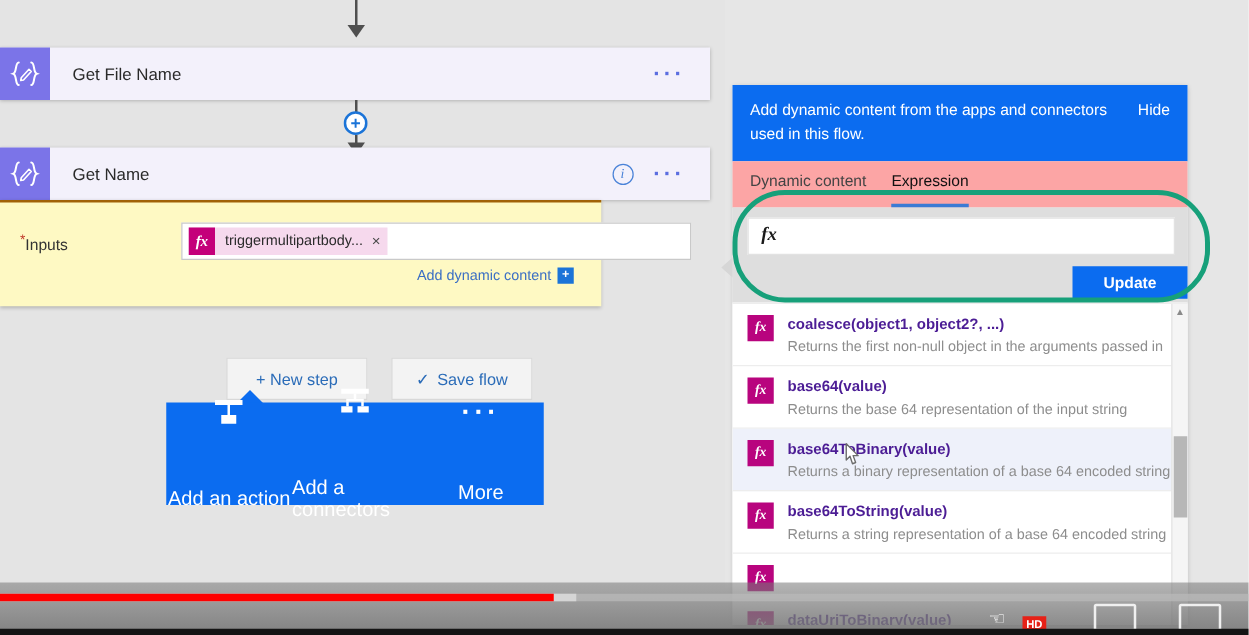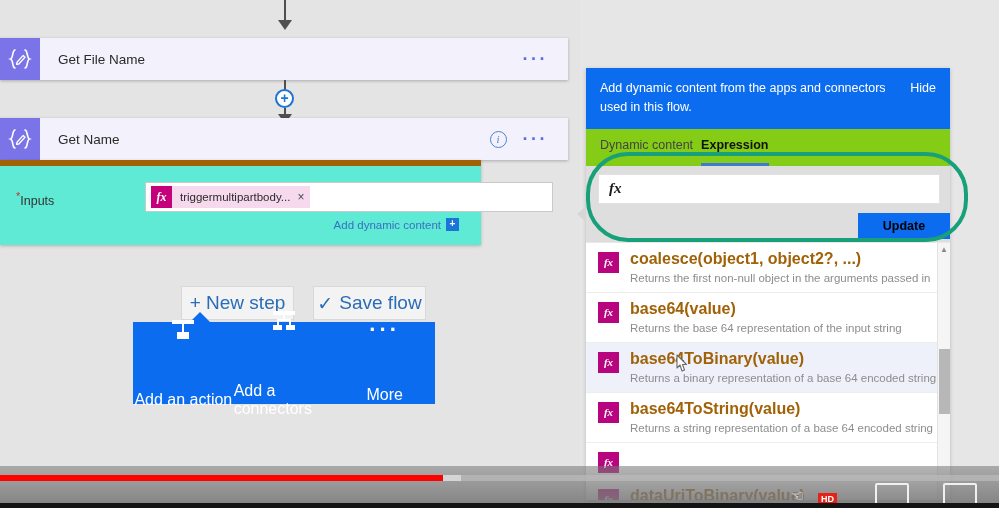--- a/index.html
+++ b/index.html
@@ -89,23 +89,23 @@
     font-family: "Liberation Serif", serif;
     display: flex; align-items: center; justify-content: center;
     line-height: 1;
   }
 
   
   .card-body {
     position: absolute;
     left: 0; top: 160px;
     width: 481px; height: 85px;
-    background: #5eead4;
+    background: #fef9c3;
     box-shadow: 0 1px 3px rgba(0,0,0,.22);
-    border-top: 6px solid #a16207;
+    border-top: 2px solid #a16207;
   }
   .field-label {
     position: absolute;
     left: 16px; top: 24px;
     font-size: 12.5px;
     color: #333;
   }
   .field-label .req {
     color: #c0392b;
     font-size: 11px;
@@ -157,21 +157,21 @@
     font-size: 10px; line-height: 12px; text-align: center;
     font-weight: 700;
   }
 
   
   .btn-outline {
     position: absolute;
     background: #f3f3f3;
     border: 1px solid #d8d8d8;
     color: #2b6cb8;
-    font-size: 19px;
+    font-size: 13px;
     display: flex; align-items: center; justify-content: center;
     gap: 6px;
     cursor: pointer;
   }
 
   
   .flyout {
     position: absolute;
     left: 133px; top: 322px;
     width: 302px; height: 82px;
@@ -214,35 +214,35 @@
     color: #fff;
     padding: 11px 14px 12px 14px;
     font-size: 12.5px;
     line-height: 1.5;
     display: flex;
     gap: 10px;
   }
   .panel-banner .txt { flex: 1; }
   .panel-banner .hide { cursor: pointer; white-space: nowrap; }
   .tabs {
-    background: #84cc16;
+    background: #fca5a5;
     display: flex;
     padding: 9px 14px 0 14px;
-    gap: 8px;
+    gap: 20px;
     height: 37px;
   }
   .tab {
     font-size: 12.5px;
     color: #444;
     padding-bottom: 7px;
     cursor: pointer;
   }
   .tab.active {
     color: #111;
-    font-weight: 700;
+    font-weight: 400;
     border-bottom: 3px solid #3b7bd4;
   }
   .expr-zone {
     background: #dedede;
     padding: 8px 10px 10px 12px;
     position: relative;
     height: 76px;
   }
   .expr-input {
     background: #fff;
@@ -261,21 +261,21 @@
   }
   .expr-text {
     font-size: 12px;
     color: #1c1c1c;
   }
   .update-btn {
     position: absolute;
     right: 0px; top: 47px;
     width: 92px; height: 26px;
     background: #0b6cf0;
-    color: #000000;
+    color: #ffffff;
     font-size: 12.5px;
     font-weight: 700;
     display: flex; align-items: center; justify-content: center;
     cursor: pointer;
   }
 
   
   .fn-list {
     background: #fff;
     height: 258px;
@@ -298,21 +298,21 @@
     display: flex; align-items: center; justify-content: center;
     font-family: "Liberation Serif", serif;
     font-style: italic;
     font-size: 11px;
     font-weight: 700;
     flex: 0 0 21px;
     margin-top: 2px;
   }
   .fn-txt { flex: 1; min-width: 0; }
   .fn-name {
-    font-size: 16px; font-weight: 700; color: #a16207;
+    font-size: 12px; font-weight: 700; color: #4c1d95;
     white-space: nowrap; overflow: hidden;
   }
   .fn-desc {
     font-size: 11.5px; color: #8d8d8d; margin-top: 2px;
     white-space: nowrap; overflow: hidden;
   }
   .fn-scroll {
     position: absolute;
     right: 0; top: 0;
     width: 13px; height: 100%;

